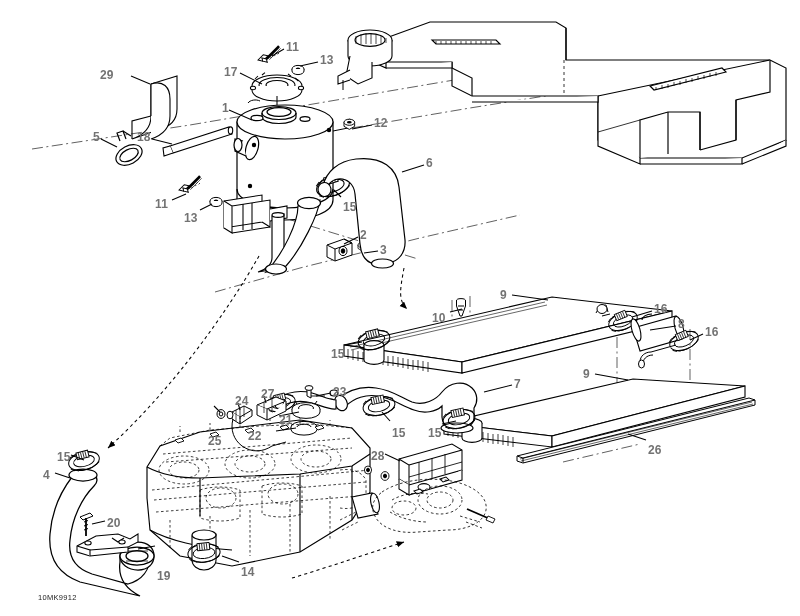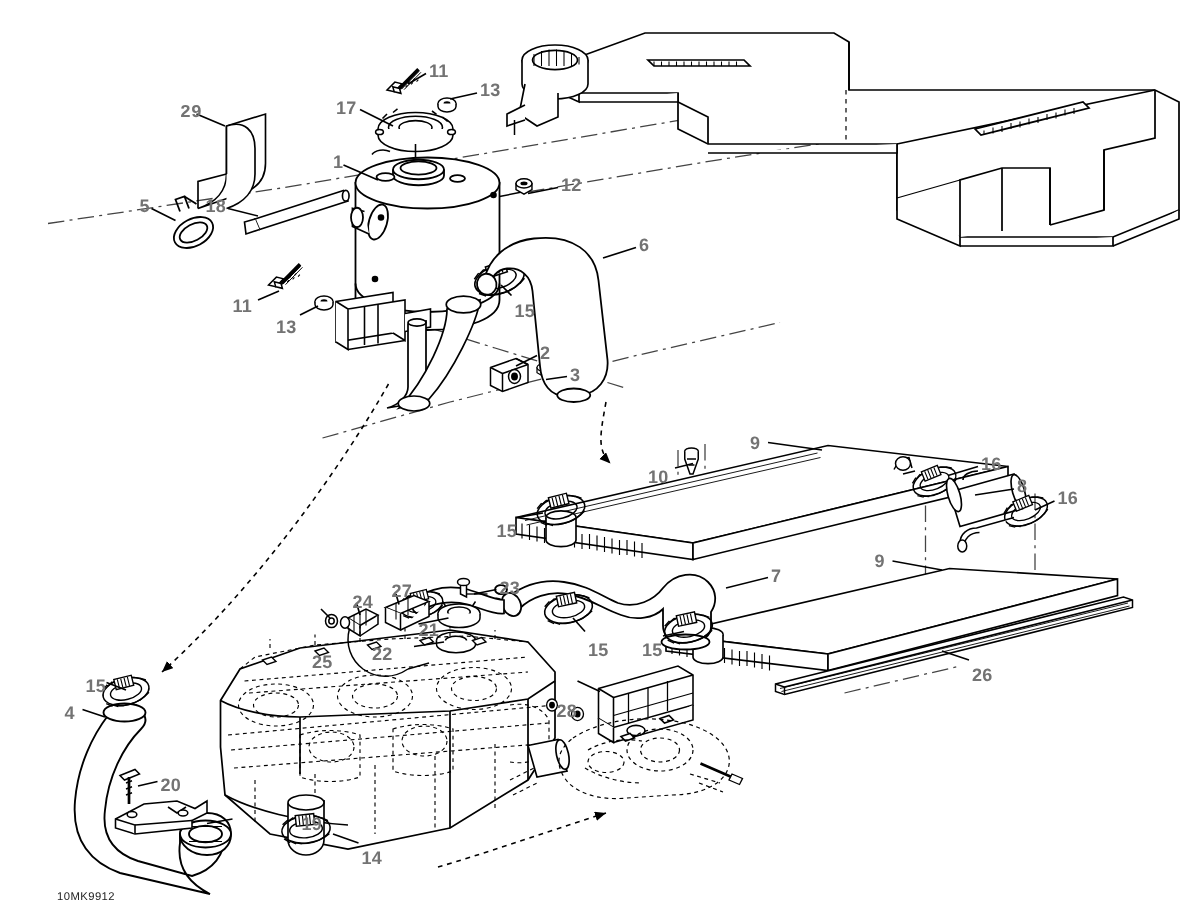--- a/index.html
+++ b/index.html
@@ -514,21 +514,21 @@
     <path d="M646,440 L628,434"></path>
     <path d="M71,455 L84,460"></path>
     <path d="M55,473 L70,478"></path>
     <path d="M105,521 L92,524"></path>
     <path d="M155,546 L138,549"></path>
     <path d="M239,562 L222,556"></path>
   </g>
 </svg>
 
 <div id="callout-layer">
-      <div class="cal" style="left: 120px; top: 69px; font-family: Liberation Mono, monospace;">29</div>
+      <div class="cal" style="left: 100px; top: 69px;">29</div>
       <div class="cal" style="left: 286px; top: 41px;">11</div>
       <div class="cal" style="left: 320px; top: 54px;">13</div>
       <div class="cal" style="left: 224px; top: 66px;">17</div>
       <div class="cal" style="left: 222px; top: 102px;">1</div>
       <div class="cal" style="left: 93px; top: 131px;">5</div>
       <div class="cal" style="left: 137px; top: 131px;">18</div>
       <div class="cal" style="left: 374px; top: 117px;">12</div>
       <div class="cal" style="left: 426px; top: 157px;">6</div>
       <div class="cal" style="left: 343px; top: 201px;">15</div>
       <div class="cal" style="left: 155px; top: 198px;">11</div>
@@ -544,24 +544,24 @@
       <div class="cal" style="left: 514px; top: 378px;">7</div>
       <div class="cal" style="left: 583px; top: 368px;">9</div>
       <div class="cal" style="left: 333px; top: 386px;">23</div>
       <div class="cal" style="left: 261px; top: 388px;">27</div>
       <div class="cal" style="left: 235px; top: 395px;">24</div>
       <div class="cal" style="left: 208px; top: 399px; margin-top: 36px;">25</div>
       <div class="cal" style="left: 279px; top: 414px;">21</div>
       <div class="cal" style="left: 248px; top: 430px;">22</div>
       <div class="cal" style="left: 392px; top: 427px;">15</div>
       <div class="cal" style="left: 428px; top: 427px;">15</div>
-      <div class="cal" style="left: 371px; top: 468px; text-align: right;">28</div>
+      <div class="cal" style="left: 371px; top: 450px; text-align: right;">28</div>
       <div class="cal" style="left: 648px; top: 444px;">26</div>
       <div class="cal" style="left: 57px; top: 451px;">15</div>
       <div class="cal" style="left: 43px; top: 469px;">4</div>
       <div class="cal" style="left: 107px; top: 517px;">20</div>
-      <div class="cal" style="left: 157px; top: 543px; margin-left: 44px;">19</div>
+      <div class="cal" style="left: 157px; top: 570px;">19</div>
       <div class="cal" style="left: 241px; top: 566px;">14</div>
     </div>
 
 <div id="drawcode">10MK9912</div>
 
 </div>
 
 </body></html>

